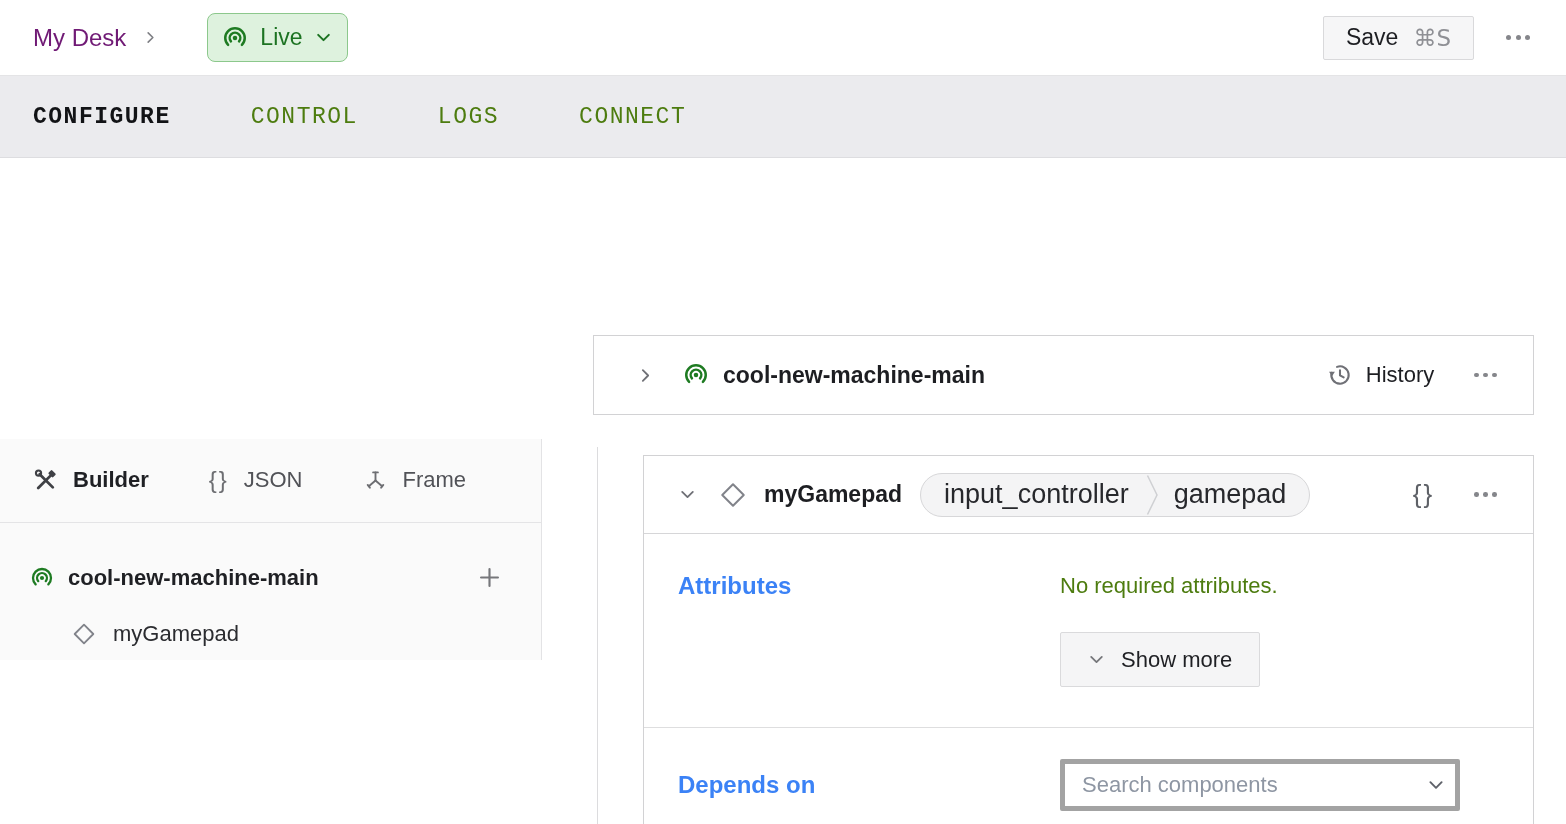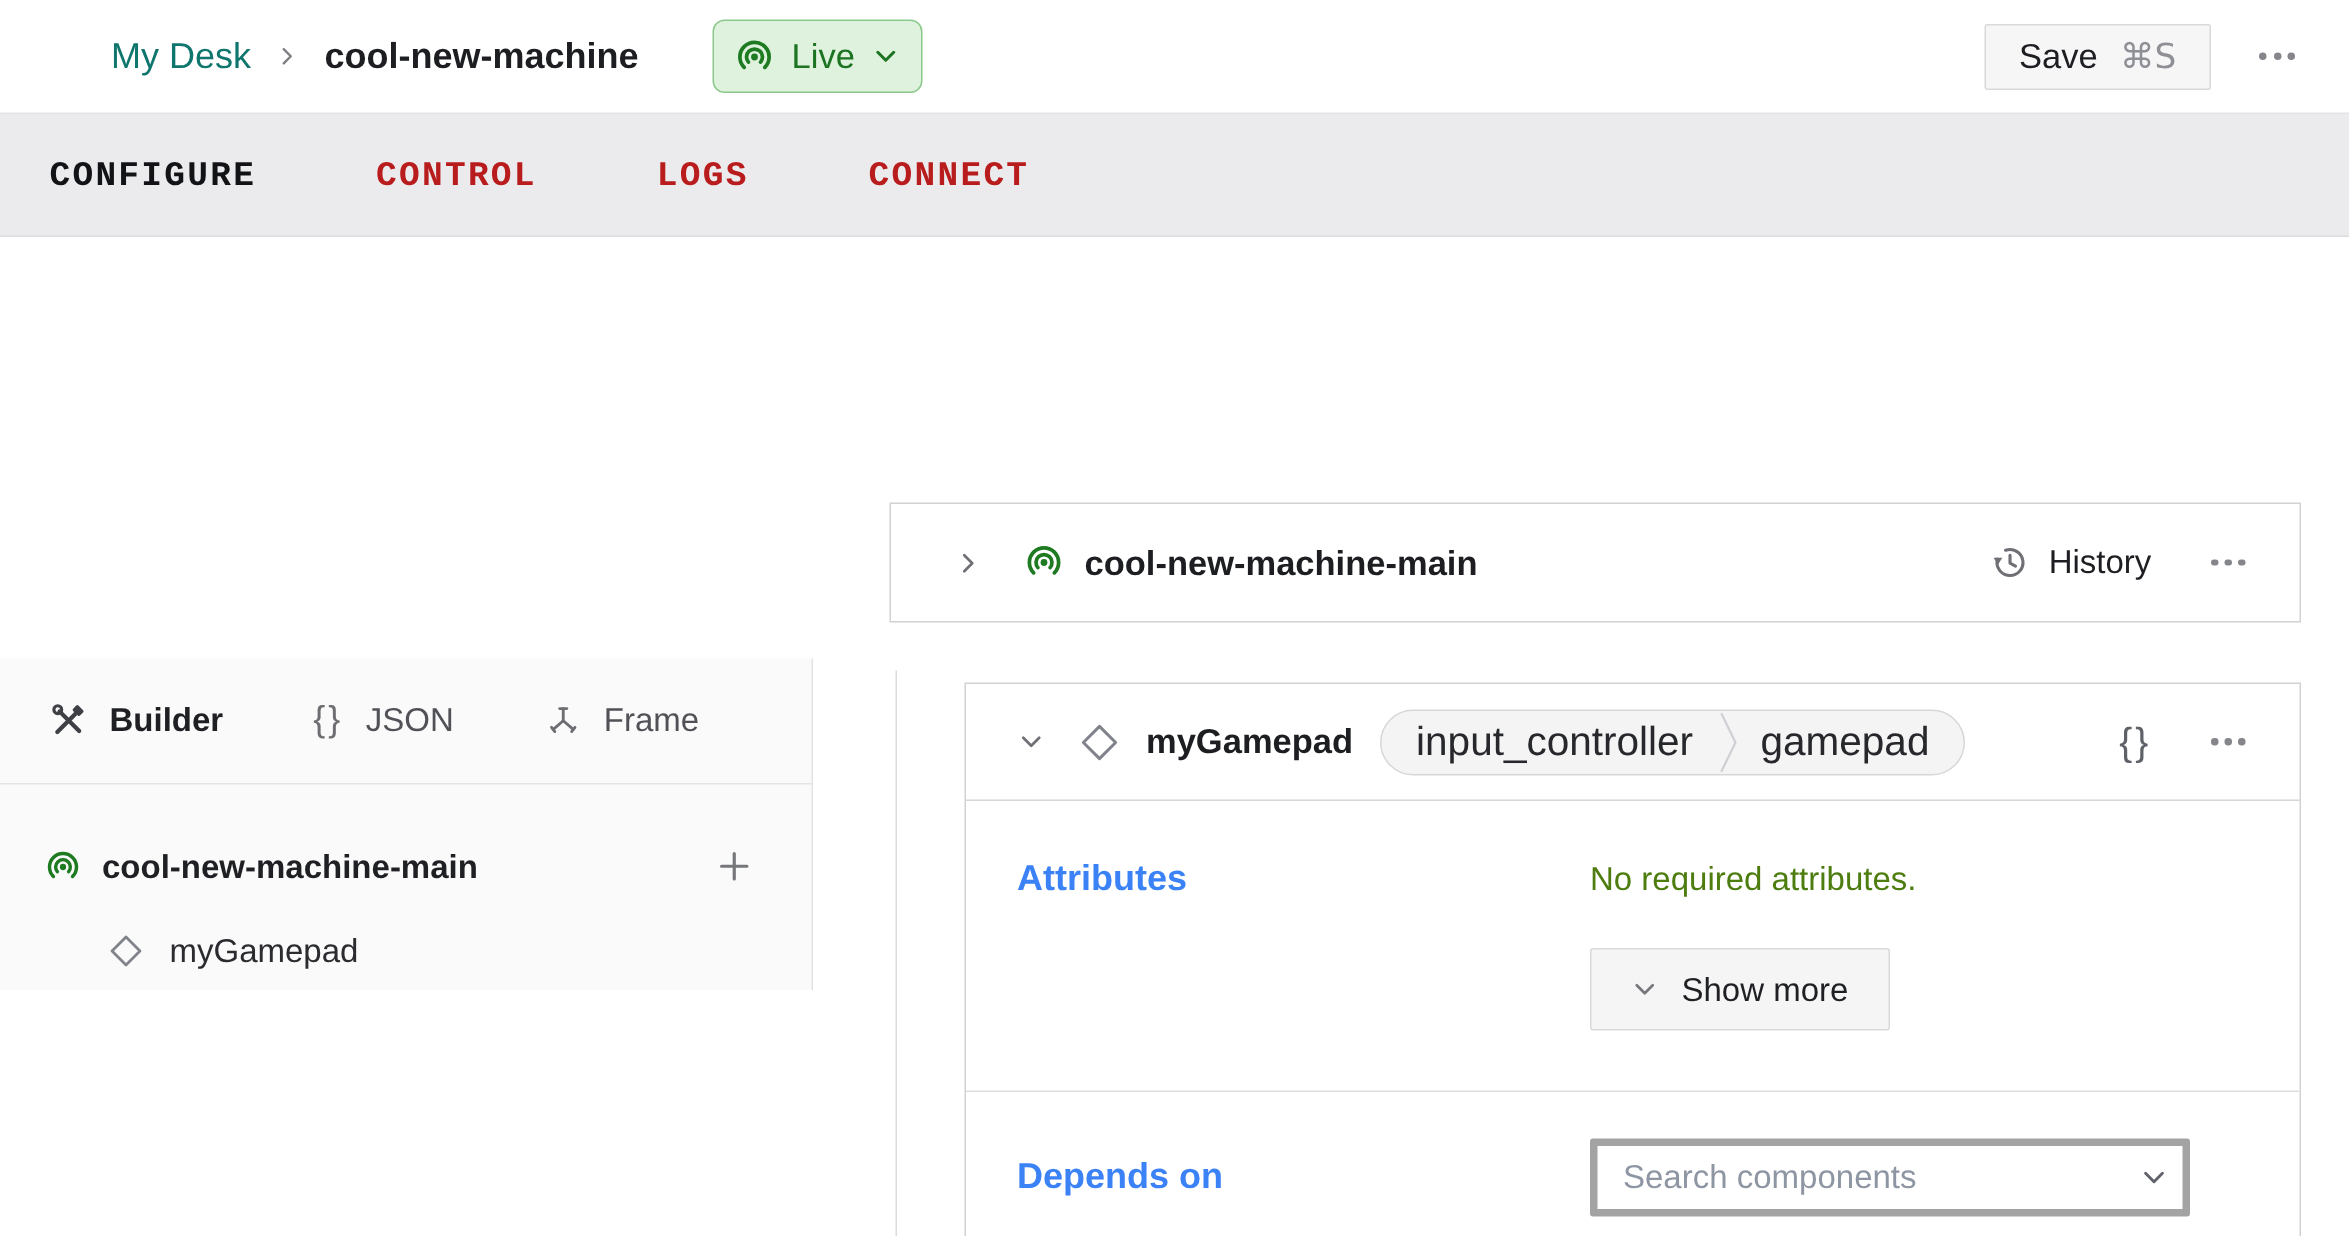--- a/index.html
+++ b/index.html
@@ -10,21 +10,21 @@
     color:#26272b; background:#ffffff;
   }
   svg { display:block; }
 
   
   .header {
     height:76px; background:#fff; border-bottom:1px solid #e4e4e6;
     display:flex; align-items:center; padding:0 30px 0 33px;
   }
   .breadcrumb { display:flex; align-items:center; gap:17px; font-size:24px; }
-  .crumb-parent { color:#0f766e; cursor:pointer;margin-left:41px; }
+  .crumb-parent { color:#701a75; cursor:pointer; }
   .crumb-current { font-weight:700; color:#1d1e22; }
   .live-badge {
     margin-left:49px; height:49px; padding:0 15px 0 14px;
     display:flex; align-items:center; gap:12px;
     background:#def2de; border:1.5px solid #8cc88c; border-radius:8px;
     color:#1c7322; font-size:23px; font-weight:500; cursor:pointer;
   }
   .save-btn {
     margin-left:auto; height:44px; padding:0 22px;
     display:flex; align-items:center; gap:15px;
@@ -36,21 +36,21 @@
   .dots i { width:5px; height:5px; border-radius:50%; background:#85868b; }
   .header .dots { margin-left:26px; }
 
   
   .tabbar {
     height:82px; background:#ebebee; border-bottom:1px solid #dddde0;
     display:flex; align-items:center; padding-left:33px; gap:80px;
     font-family:"Liberation Mono","DejaVu Sans Mono",monospace;
     font-size:23px; letter-spacing:1.5px;
   }
-  .tab { color:#b91c1c; cursor:pointer;font-weight:bold; }
+  .tab { color:#4d7c0f; cursor:pointer; }
   .tab.active { color:#121316; font-weight:700; }
 
   
   .content { display:flex; height:782px;align-items:center; }
   .sidebar {
     width:542px; background:#fafafa; border-right:1px solid #e3e3e5;
     flex:none; display:flex; flex-direction:column;
   }
   .views {
     height:84px; flex:none; display:flex; align-items:center;
@@ -127,21 +127,20 @@
 <body>
 
 <header class="header">
   <nav class="breadcrumb">
     <span class="crumb-parent">My Desk</span>
     <span>
       <svg width="15" height="15" viewBox="0 0 16 16">
           <polyline points="5.5,3 10.5,8 5.5,13" fill="none" stroke="#7e7f84" stroke-width="1.7" stroke-linecap="round" stroke-linejoin="round"></polyline>
         </svg>
     </span>
-    <span class="crumb-current">cool-new-machine</span>
   </nav>
 
   <div class="live-badge">
     <span>
       <svg width="26" height="26" viewBox="0 0 24 24">
         <path d="M5.64 18.36 A9 9 0 1 1 18.36 18.36" fill="none" stroke="#1e7b22" stroke-width="2.3" stroke-linecap="round"></path>
         <path d="M8.25 15.15 A4.9 4.9 0 1 1 15.75 15.15" fill="none" stroke="#1e7b22" stroke-width="2.3" stroke-linecap="round"></path>
         <circle cx="12" cy="12" r="2.1" fill="#1e7b22"></circle>
       </svg>
     </span>

